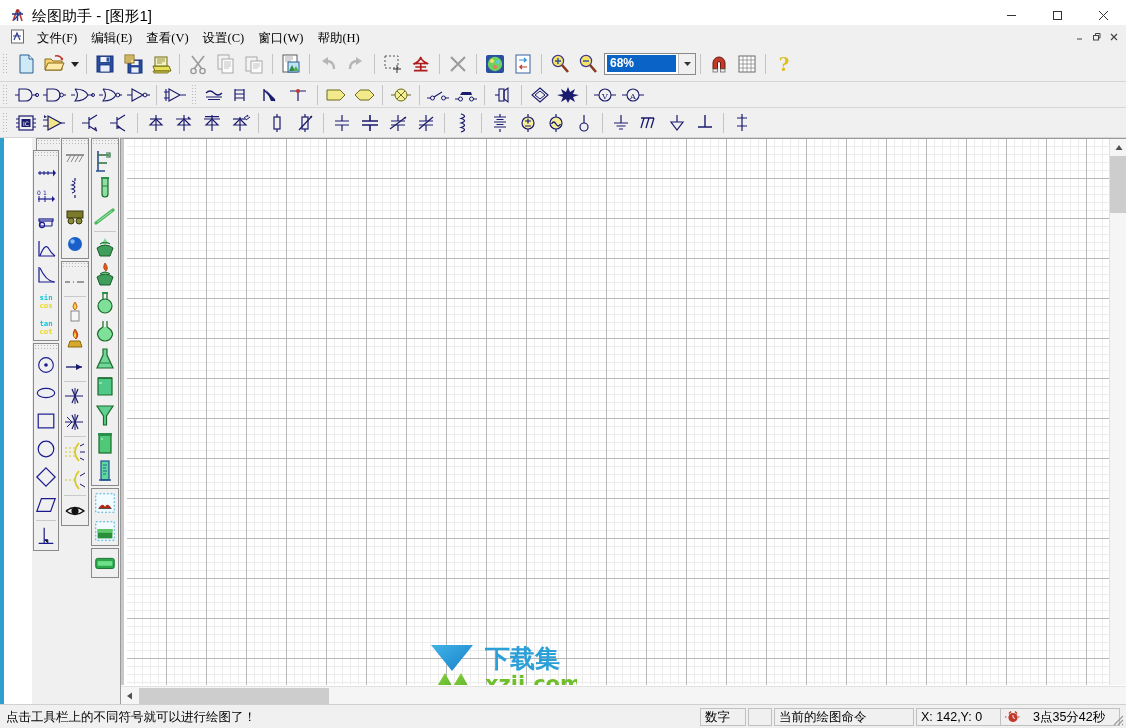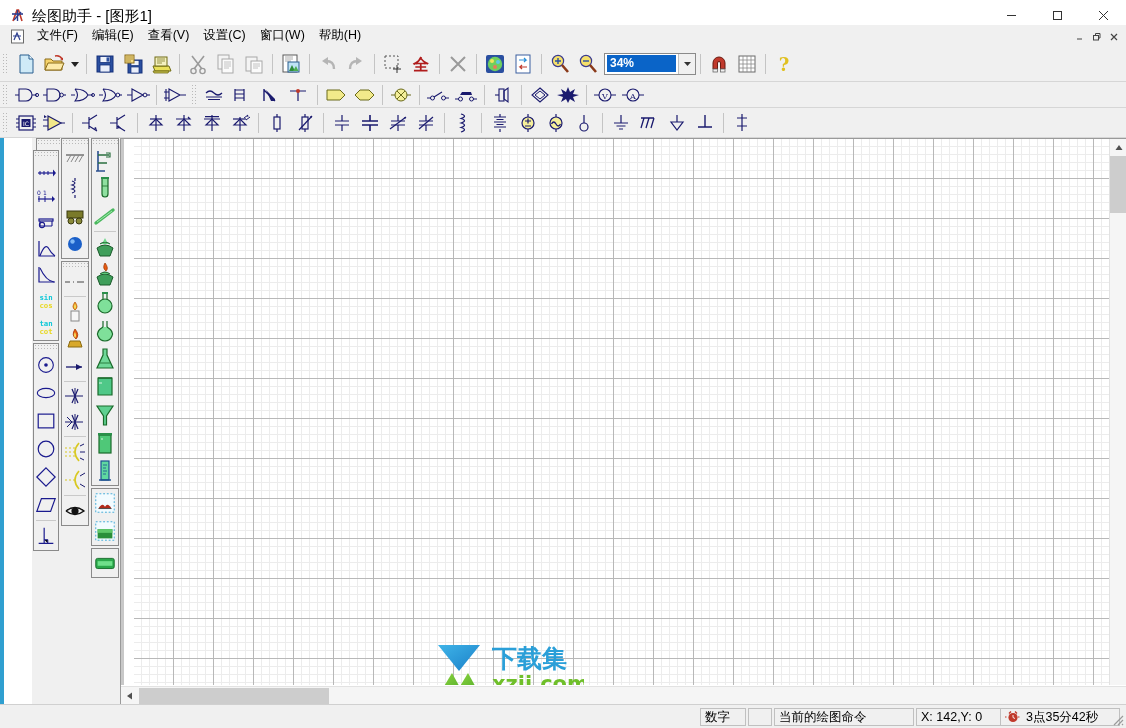--- a/index.html
+++ b/index.html
@@ -16,21 +16,21 @@
   
   .titlebar { position:absolute; left:0; top:0; width:1126px; height:31px; background:#ffffff; }
   .titlebar .app-icon { position:absolute; left:9px; top:7px; width:17px; height:17px; }
   .titlebar .title-text { position:absolute; left:32px; top:7px; font-size:15px; color:#000; white-space:nowrap; }
   .wbtn { position:absolute; top:0; width:46px; height:31px; display:flex; align-items:center; justify-content:center; color:#333; }
 
   
   .menubar { position:absolute; left:0; top:25px; width:1126px; height:24px; background:#f0f0f0;
              border-bottom:1px solid #dcdcdc; }
   .menubar .doc-icon { position:absolute; left:9px; top:3px; width:17px; height:17px; }
-  .menu-items { position:absolute; left:30px; top:0; height:24px; display:flex; align-items:flex-start; }
+  .menu-items { position:absolute; left:30px; top:0; height:24px; display:flex; align-items:flex-end;font-family:Liberation Serif, serif; }
   .menu-item { padding:2px 7px; font-size:12.5px; color:#000; white-space:nowrap; }
   .mdi-btns { position:absolute; right:4px; top:3px; display:flex; }
   .mdi-btn { width:17px; height:17px; display:flex; align-items:center; justify-content:center;
              font-size:11px; color:#444; }
 
   
   .toolbar { position:absolute; left:0; background:#f0f0f0; width:1126px;
              border-bottom:1px solid #d6d6d6; }
   #tb1 { top:46px; height:36px; }
   #tb2 { top:82px; height:26px; }
@@ -61,21 +61,21 @@
   .pbox { border:1px solid #8a8a8a; background:#f0f0f0; margin:0 auto; }
   .pgrip { height:7px; background-image:radial-gradient(#b9b9b9 38%, transparent 40%);
            background-size:3px 3px; }
   .pitem { display:flex; align-items:center; justify-content:center; border:1px solid transparent; }
   .psep { height:1px; background:#c9c9c9; margin:1px 2px; }
   .vrail { position:absolute; left:0; top:138px; width:4px; height:580px; background:#2f9fd0; }
 
   
   .canvas-frame { position:absolute; left:120px; top:138px; width:1006px; height:566px;
                   background:#fff; border-left:1px solid #9a9a9a; border-top:1px solid #9a9a9a; }
-  .canvas { position:absolute; left:13px; top:0; width:986px; height:546px; overflow:hidden;
+  .canvas { position:absolute; left:6px; top:0; width:986px; height:546px; overflow:hidden;
       background-color:#ffffff;
       background-image:
         linear-gradient(to right, #b8b8b8 1px, transparent 1px),
         linear-gradient(to bottom, #b8b8b8 1px, transparent 1px),
         linear-gradient(to right, #ececec 1px, transparent 1px),
         linear-gradient(to bottom, #ececec 1px, transparent 1px);
       background-size: 40px 40px, 40px 40px, 8px 8px, 8px 8px;
       background-position: -1px -1px, -1px -1px, -1px -1px, -1px -1px;
   }
   .canvas-lgutter { position:absolute; left:0; top:0; width:3px; height:546px; background:#c8c8c8; }
@@ -327,21 +327,21 @@
       </div>
       <div class="tbtn">
         <svg width="22" height="22" viewBox="0 0 22 22">
           <circle cx="9" cy="8" r="5.6" fill="#f5e06a" stroke="#3a3a8f" stroke-width="1.2"></circle>
           <path d="M6 8 H12" stroke="#2a4fa0" stroke-width="1.4"></path>
           <path d="M13 12 L19 19" stroke="#8a3a1a" stroke-width="2.6"></path>
         </svg>
       </div>
 
       <div class="zoombox">
-        <span class="zval">34%</span>
+        <span class="zval">68%</span>
         <span class="zarrow">
           <svg width="9" height="9" viewBox="0 0 9 9">
               <path d="M1 3 L8 3 L4.5 7 Z" fill="#333"></path>
             </svg>
         </span>
       </div>
 
       <div class="tsep"></div>
 
       <div class="tbtn">
@@ -1125,25 +1125,26 @@
       <div class="arw" style="left:0;">
         <svg width="8" height="8" viewBox="0 0 8 8">
             <path d="M6 0.5 L1 4 L6 7.5 Z" fill="#505050"></path>
           </svg>
       </div>
       <div class="thumb"></div>
     </div>
   </div>
 
   <div class="statusbar">
+    <div class="sb-msg">点击工具栏上的不同符号就可以进行绘图了！</div>
     <div class="sb-cell" style="left:700px; width:46px;">数字</div>
     <div class="sb-cell" style="left:748px; width:24px;"></div>
     <div class="sb-cell" style="left:774px; width:140px;">当前的绘图命令</div>
     <div class="sb-cell" style="left:916px; width:95px;">X: 142,Y:  0</div>
-    <div class="sb-cell" style="left:1000px; width:120px; display:flex; align-items:center; gap:5px;">
+    <div class="sb-cell" style="left:1000px; width:120px; display:flex; align-items:center; gap:12px;">
       <span style="display:inline-flex;">
         <svg width="16" height="14" viewBox="0 0 16 14">
           <path d="M0 7 H3 M13 7 H16" stroke="#c0392b" stroke-width="1" stroke-dasharray="1.5 1.5"></path>
           <circle cx="8" cy="7.5" r="4.6" fill="#c0392b"></circle>
           <path d="M4 3.5 L6 1.5 M12 3.5 L10 1.5" stroke="#c0392b" stroke-width="1.4"></path>
           <path d="M8 5 V7.5 L10 8.5" stroke="#fff" stroke-width="0.9" fill="none"></path>
         </svg>
       </span>
       <span>3点35分42秒</span>
     </div>

